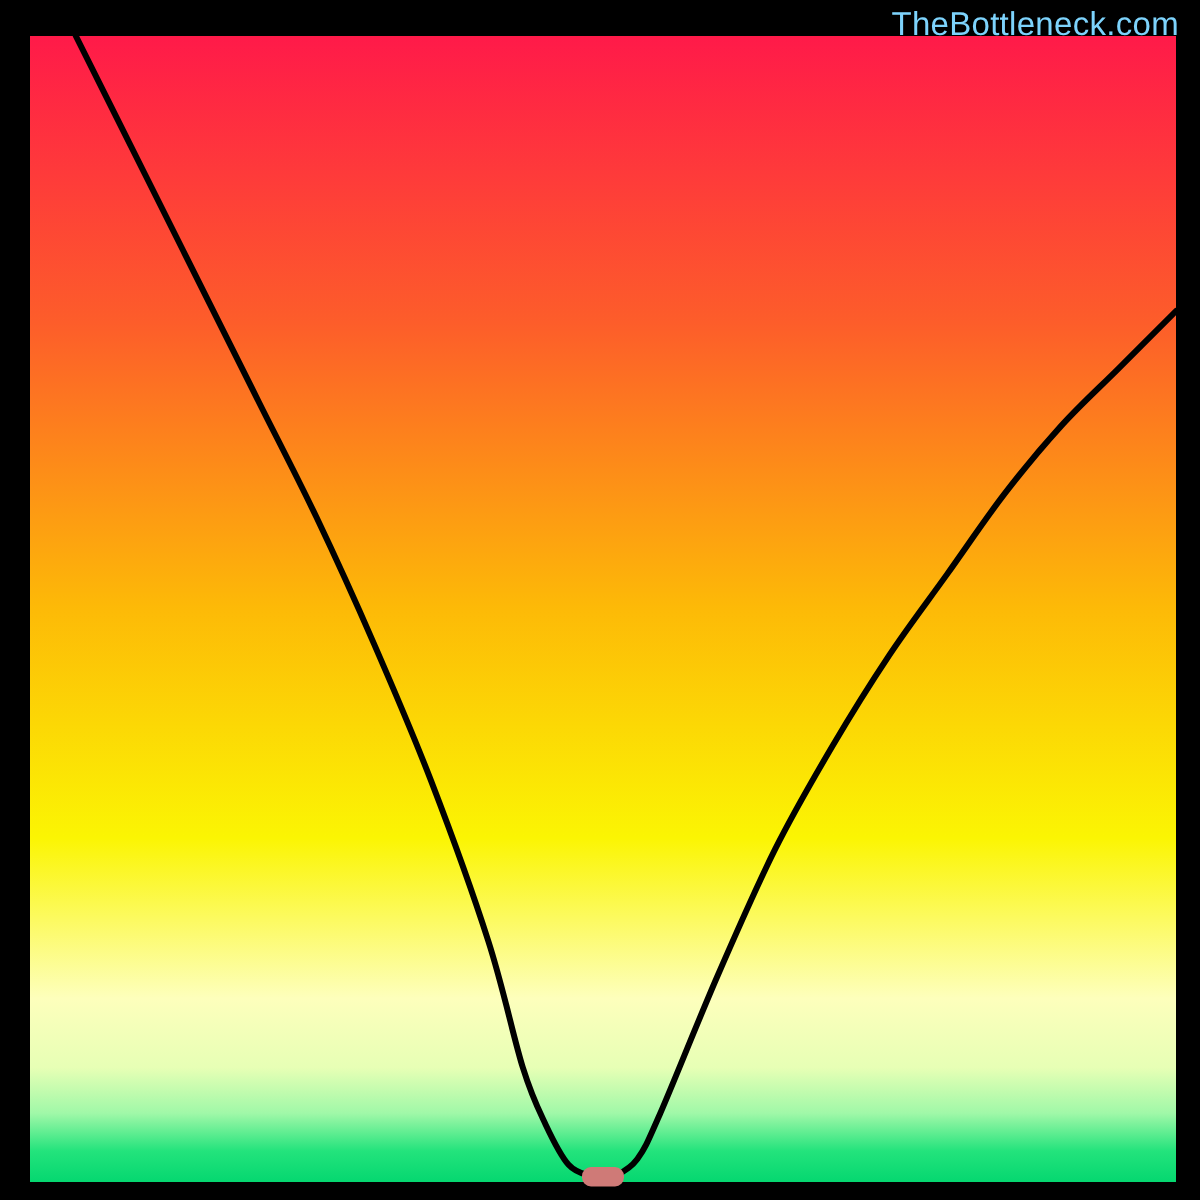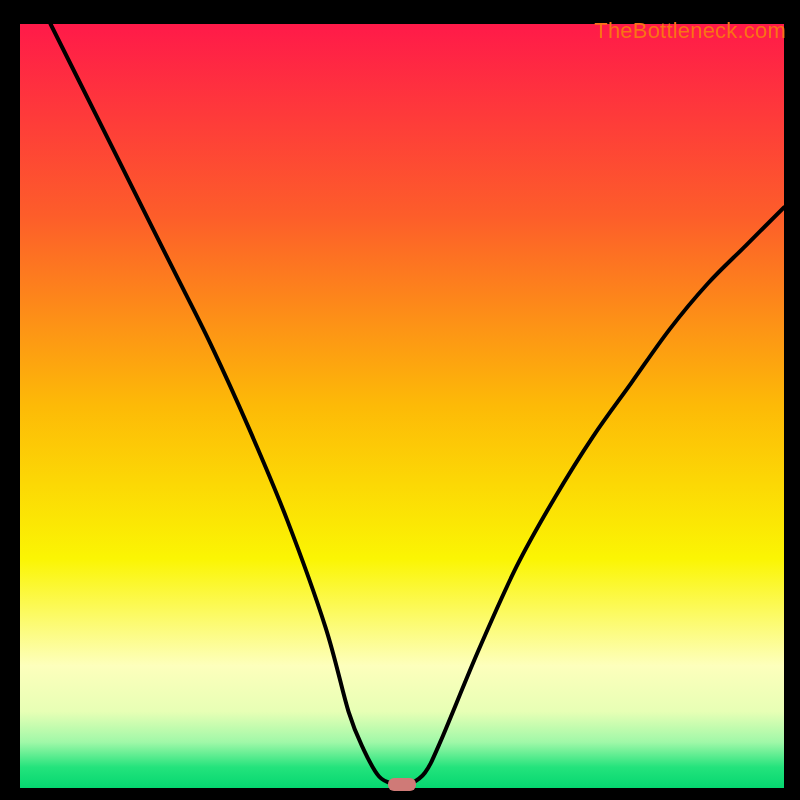--- a/index.html
+++ b/index.html
@@ -6,23 +6,23 @@
   body {
     width: 800px;
     height: 800px;
     background: #000;
     font-family: Arial, Helvetica, sans-serif;
     overflow: hidden;
     position: relative;
   }
   .watermark {
     position: absolute;
-    top: 18px;
+    top: 3px;
     right: 14px;
-    color: #f97316;
+    color: #7dd3fc;
     font-size: 22px;
     font-weight: 400;
     z-index: 10;
     letter-spacing: 0.2px;
   }
   .frame {
     position: absolute;
     left: 20px;
     top: 24px;
     width: 764px;

